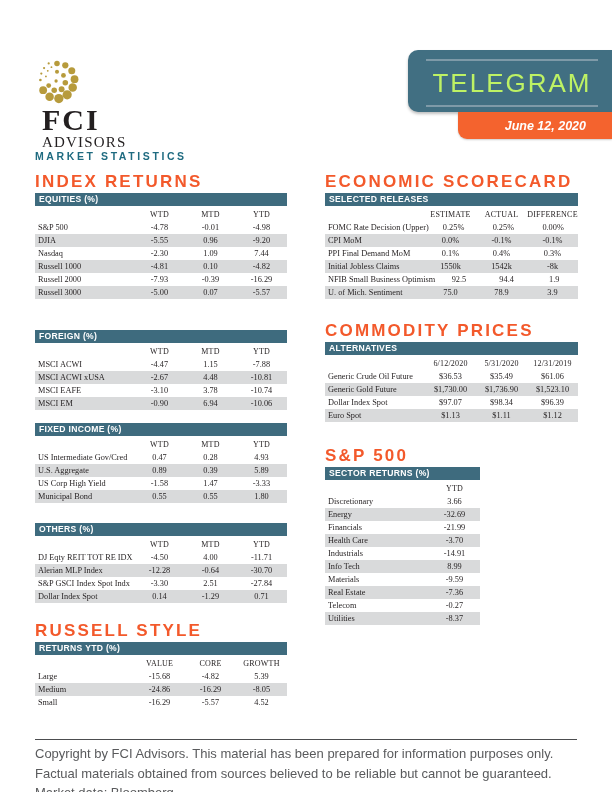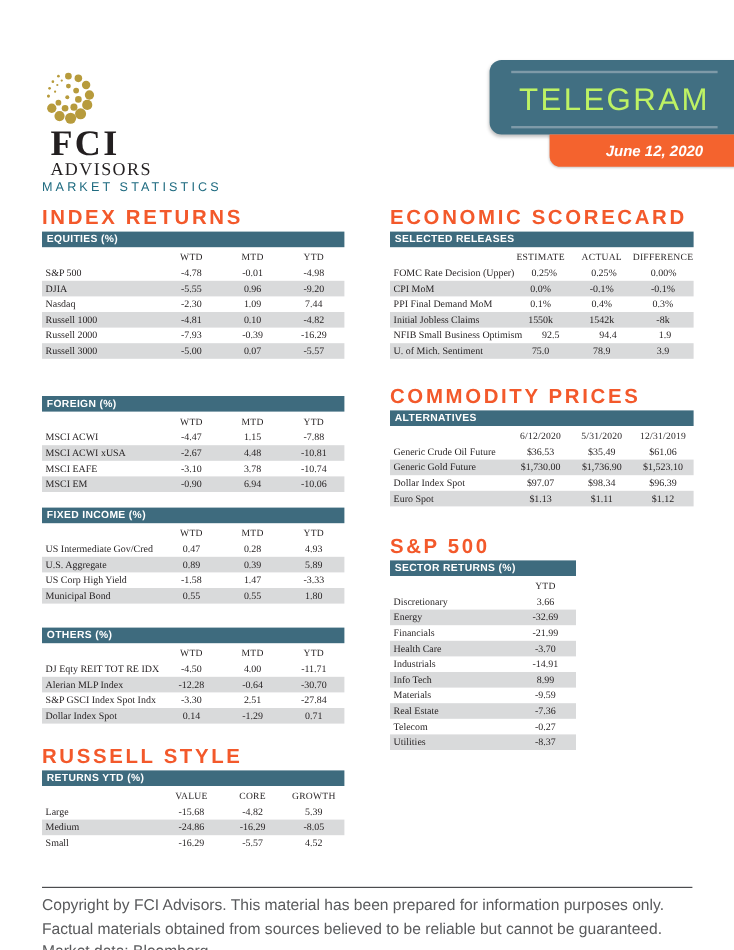--- a/index.html
+++ b/index.html
@@ -16,21 +16,21 @@
   .badge{position:absolute;left:408px;right:0;top:50px;height:62px;background:#416F82;
          border-radius:10px 0 0 10px;box-shadow:0 2px 3px rgba(0,0,0,.25);}
   .badge-inner{margin:9px 14px 9px 18px;height:44px;border-top:2px solid #7E9AA8;border-bottom:2px solid #7E9AA8;
          display:flex;align-items:center;justify-content:center;}
   .badge-inner span{color:#bef264;font-size:26px;letter-spacing:2px;}
   .ribbon{position:absolute;left:458px;right:0;top:112px;height:27px;background:#F4632E;
           border-radius:0 0 0 9px;box-shadow:0 1px 2px rgba(0,0,0,.2);
           display:flex;align-items:center;justify-content:flex-end;padding-right:26px;box-sizing:border-box;}
   .ribbon span{color:#fff;font-family:Liberation Sans, sans-serif;font-style:italic;font-weight:bold;font-size:12.5px;}
 
-  .page-title{position:absolute;left:35px;top:150px;color:#1F6B80;font-weight:normal;font-size:10.5px;letter-spacing:2.6px;}
+  .page-title{position:absolute;left:35px;top:150px;color:#1F6B80;font-weight:bold;font-size:10.5px;letter-spacing:2.6px;}
 
   
   .col-left{position:absolute;left:35px;top:176px;width:252px;}
   .col-right{position:absolute;left:325px;top:176px;width:253px;}
 
   .sect{color:#F3592B;font-weight:bold;font-size:17px;letter-spacing:2.2px;line-height:12px;margin-bottom:5px;}
 
   
   .tbl{width:100%;}
   .tbar{height:13px;background:#3E6B7E;color:#fff;font-weight:bold;font-size:8.6px;line-height:13px;

